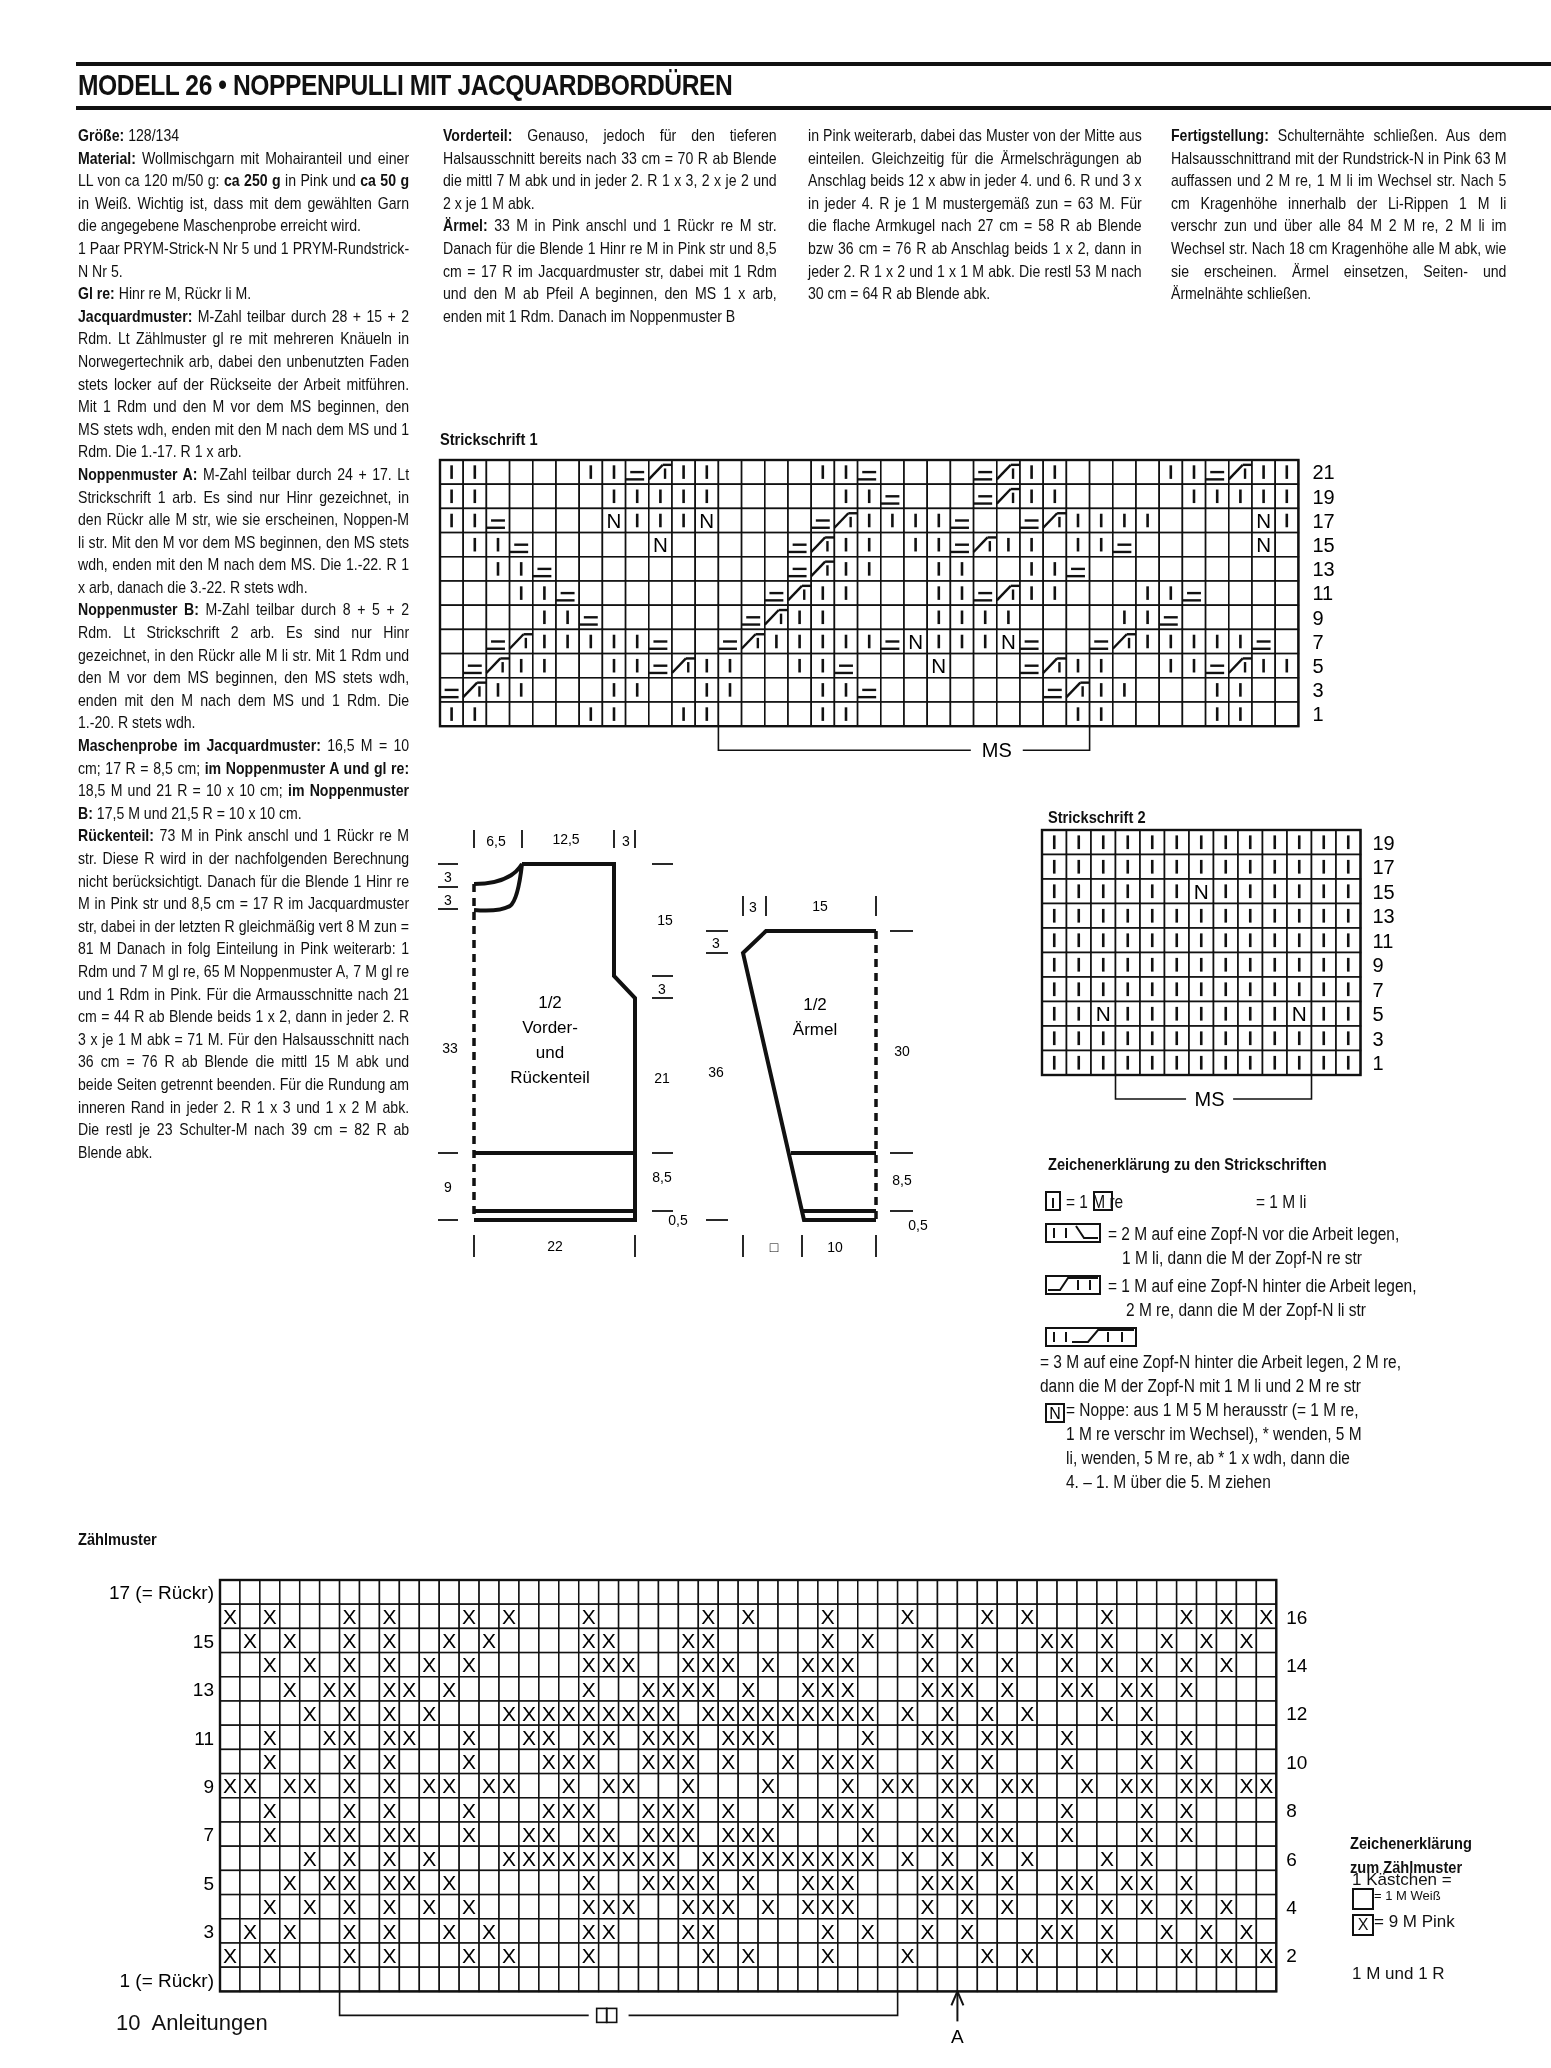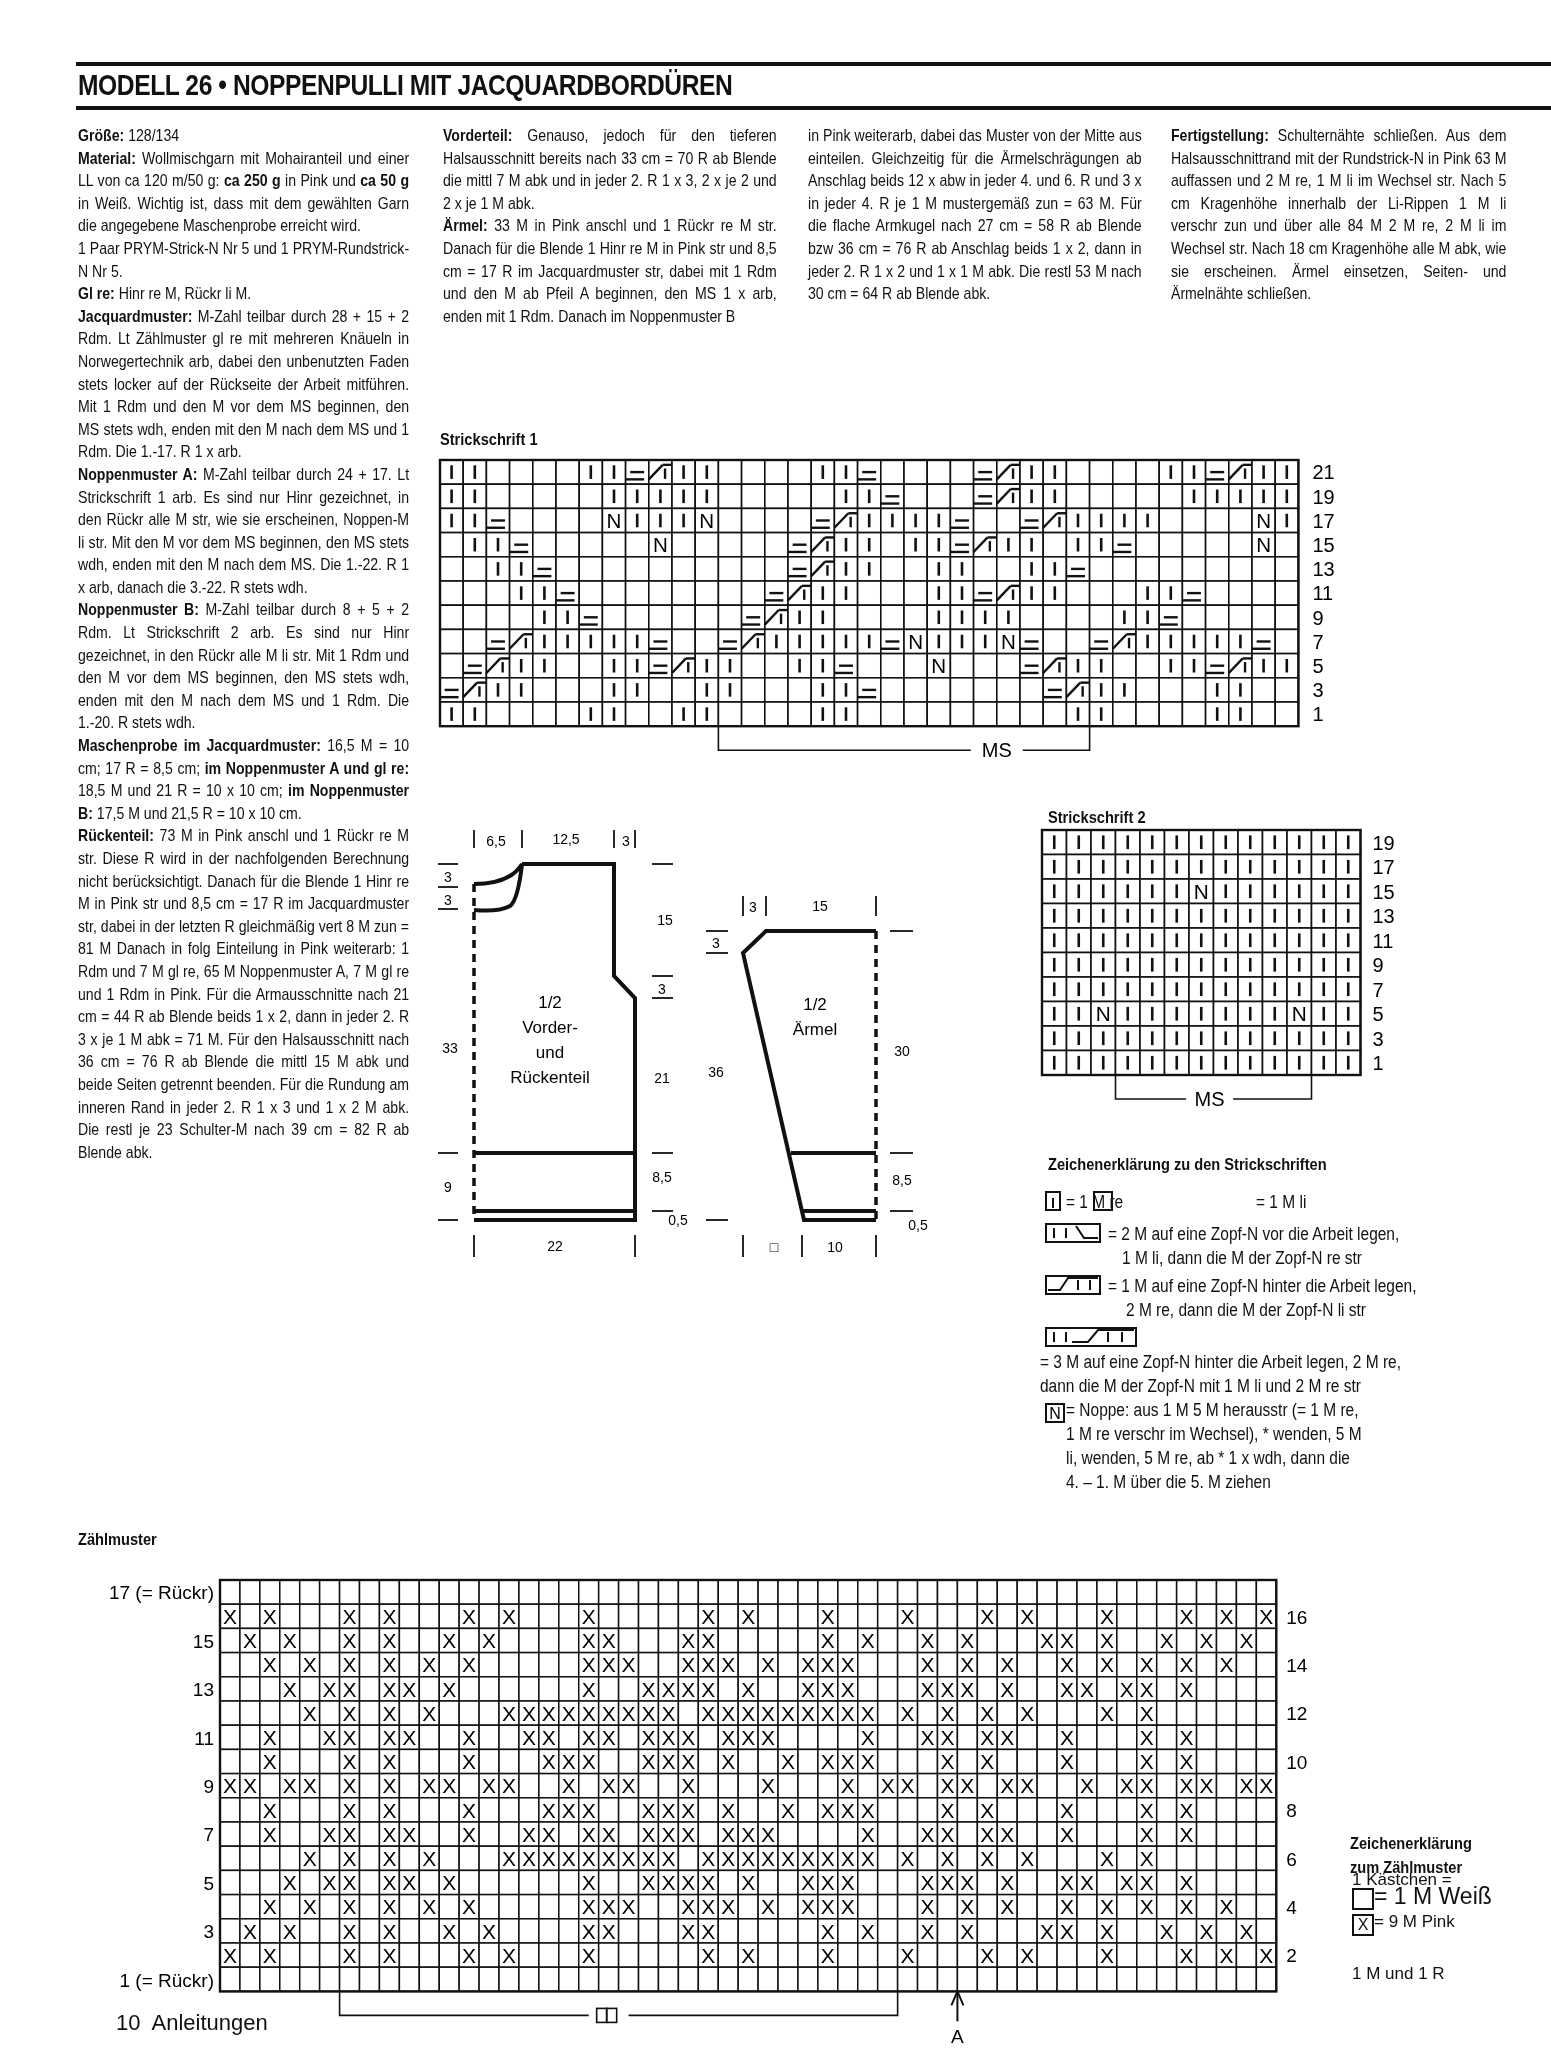--- a/index.html
+++ b/index.html
@@ -2413,21 +2413,21 @@
     <rect x="536.6769999999999" y="458.4" width="10" height="14" fill="none" stroke="#111" stroke-width="1.6"></rect>
     <rect x="546.6769999999999" y="458.4" width="10" height="14" fill="none" stroke="#111" stroke-width="1.6"></rect>
     <line x1="897.41" y1="441.4" x2="897.41" y2="471.4" stroke="#111" stroke-width="2"></line>
     <polyline points="891.41,455.4 897.41,441.4 903.41,455.4" fill="none" stroke="#111" stroke-width="2"></polyline>
     <text x="897.41" y="493.4" text-anchor="middle" font-size="19">A</text>
   </svg>
 
 <div class="sec-label" style="left:1350px; top:1834px;">Zeichenerklärung</div>
 <div class="sec-label" style="left:1350px; top:1858px;">zum Zählmuster</div>
 <div style="position:absolute; left:1352px; top:1888px; width:18px; height:18px; border:2px solid #111;"></div>
-<div class="legend-text" style="left:1374px; top:1884px; font-size:23px;">= 1 M Weiß</div>
+<div class="legend-text" style="left:1374px; top:1884px; font-size:13px;">= 1 M Weiß</div>
 <div style="position:absolute; left:1352px; top:1914px; width:18px; height:18px; border:2px solid #111; font-size:16px; line-height:18px; text-align:center;">X</div>
 <div class="legend-text" style="left:1374px; top:1910px; font-size:17px;">= 9 M Pink</div>
 <div class="legend-text" style="left:1352px; top:1868px; font-size:17px;">1 Kästchen  =</div>
 <div class="legend-text" style="left:1352px; top:1962px; font-size:17px;">1 M und 1 R</div>
 
 <div class="footer">
   <span>10</span>&nbsp;
   <span>Anleitungen</span>
 </div>
 

